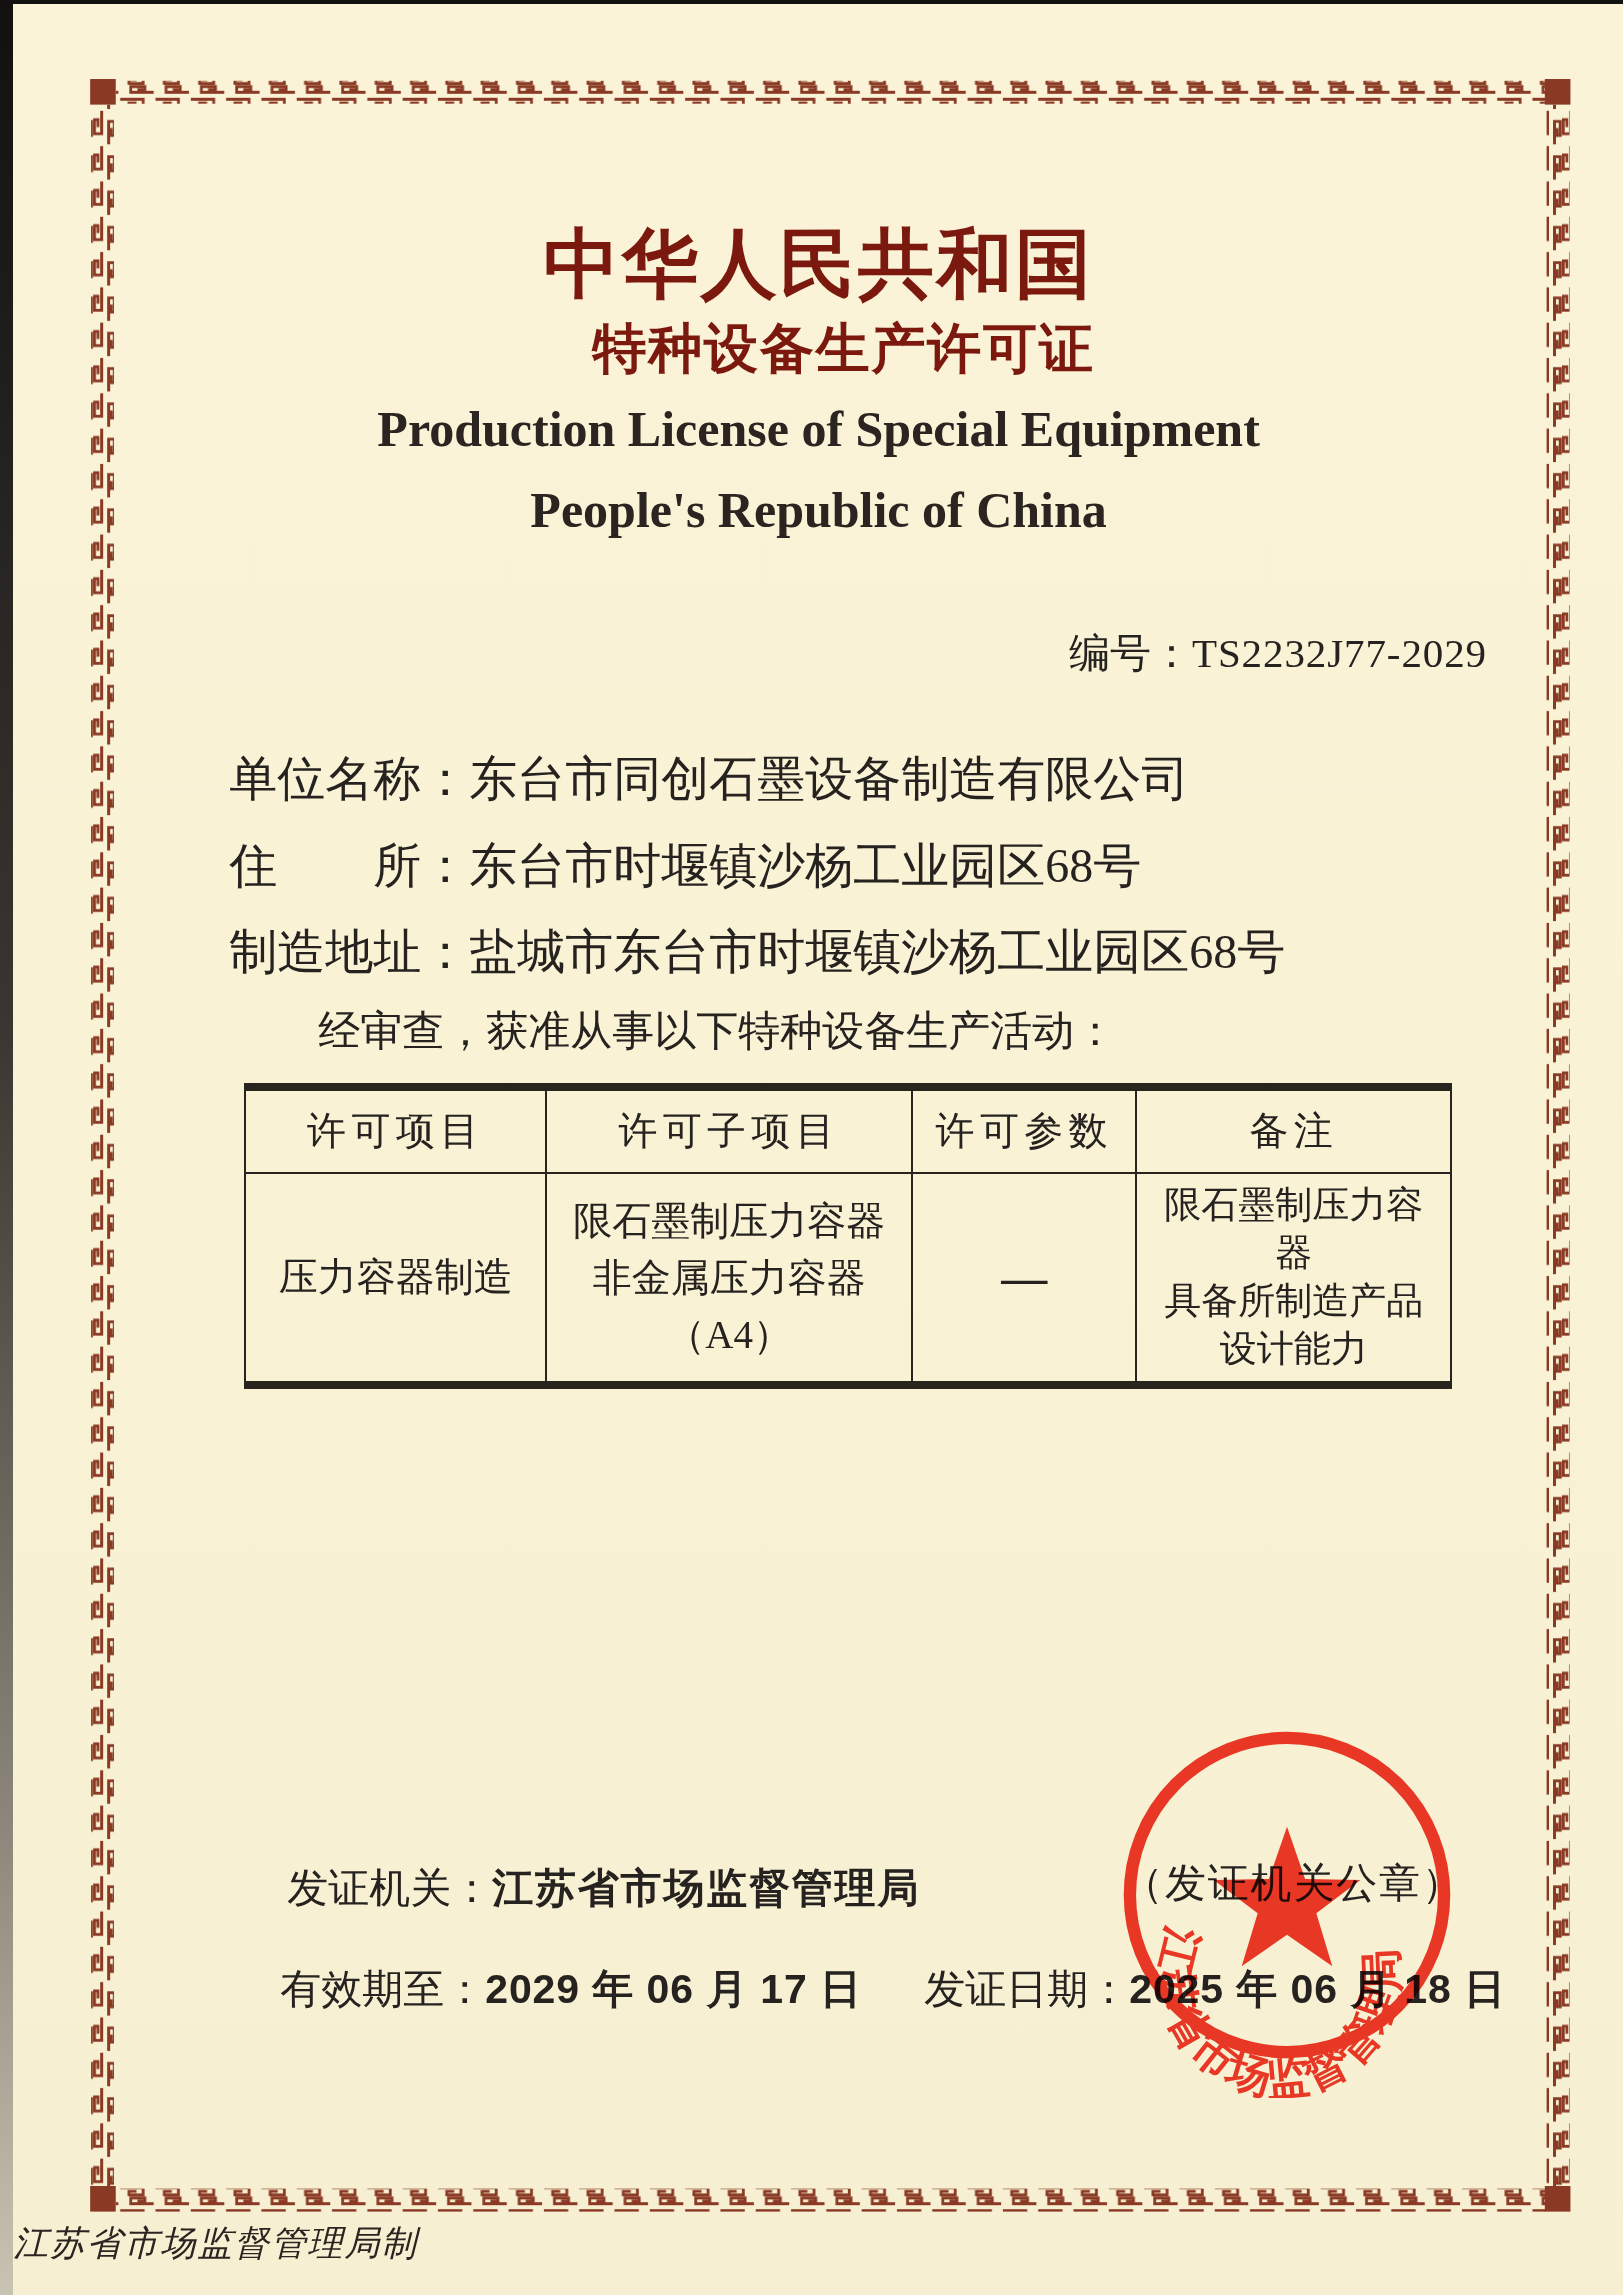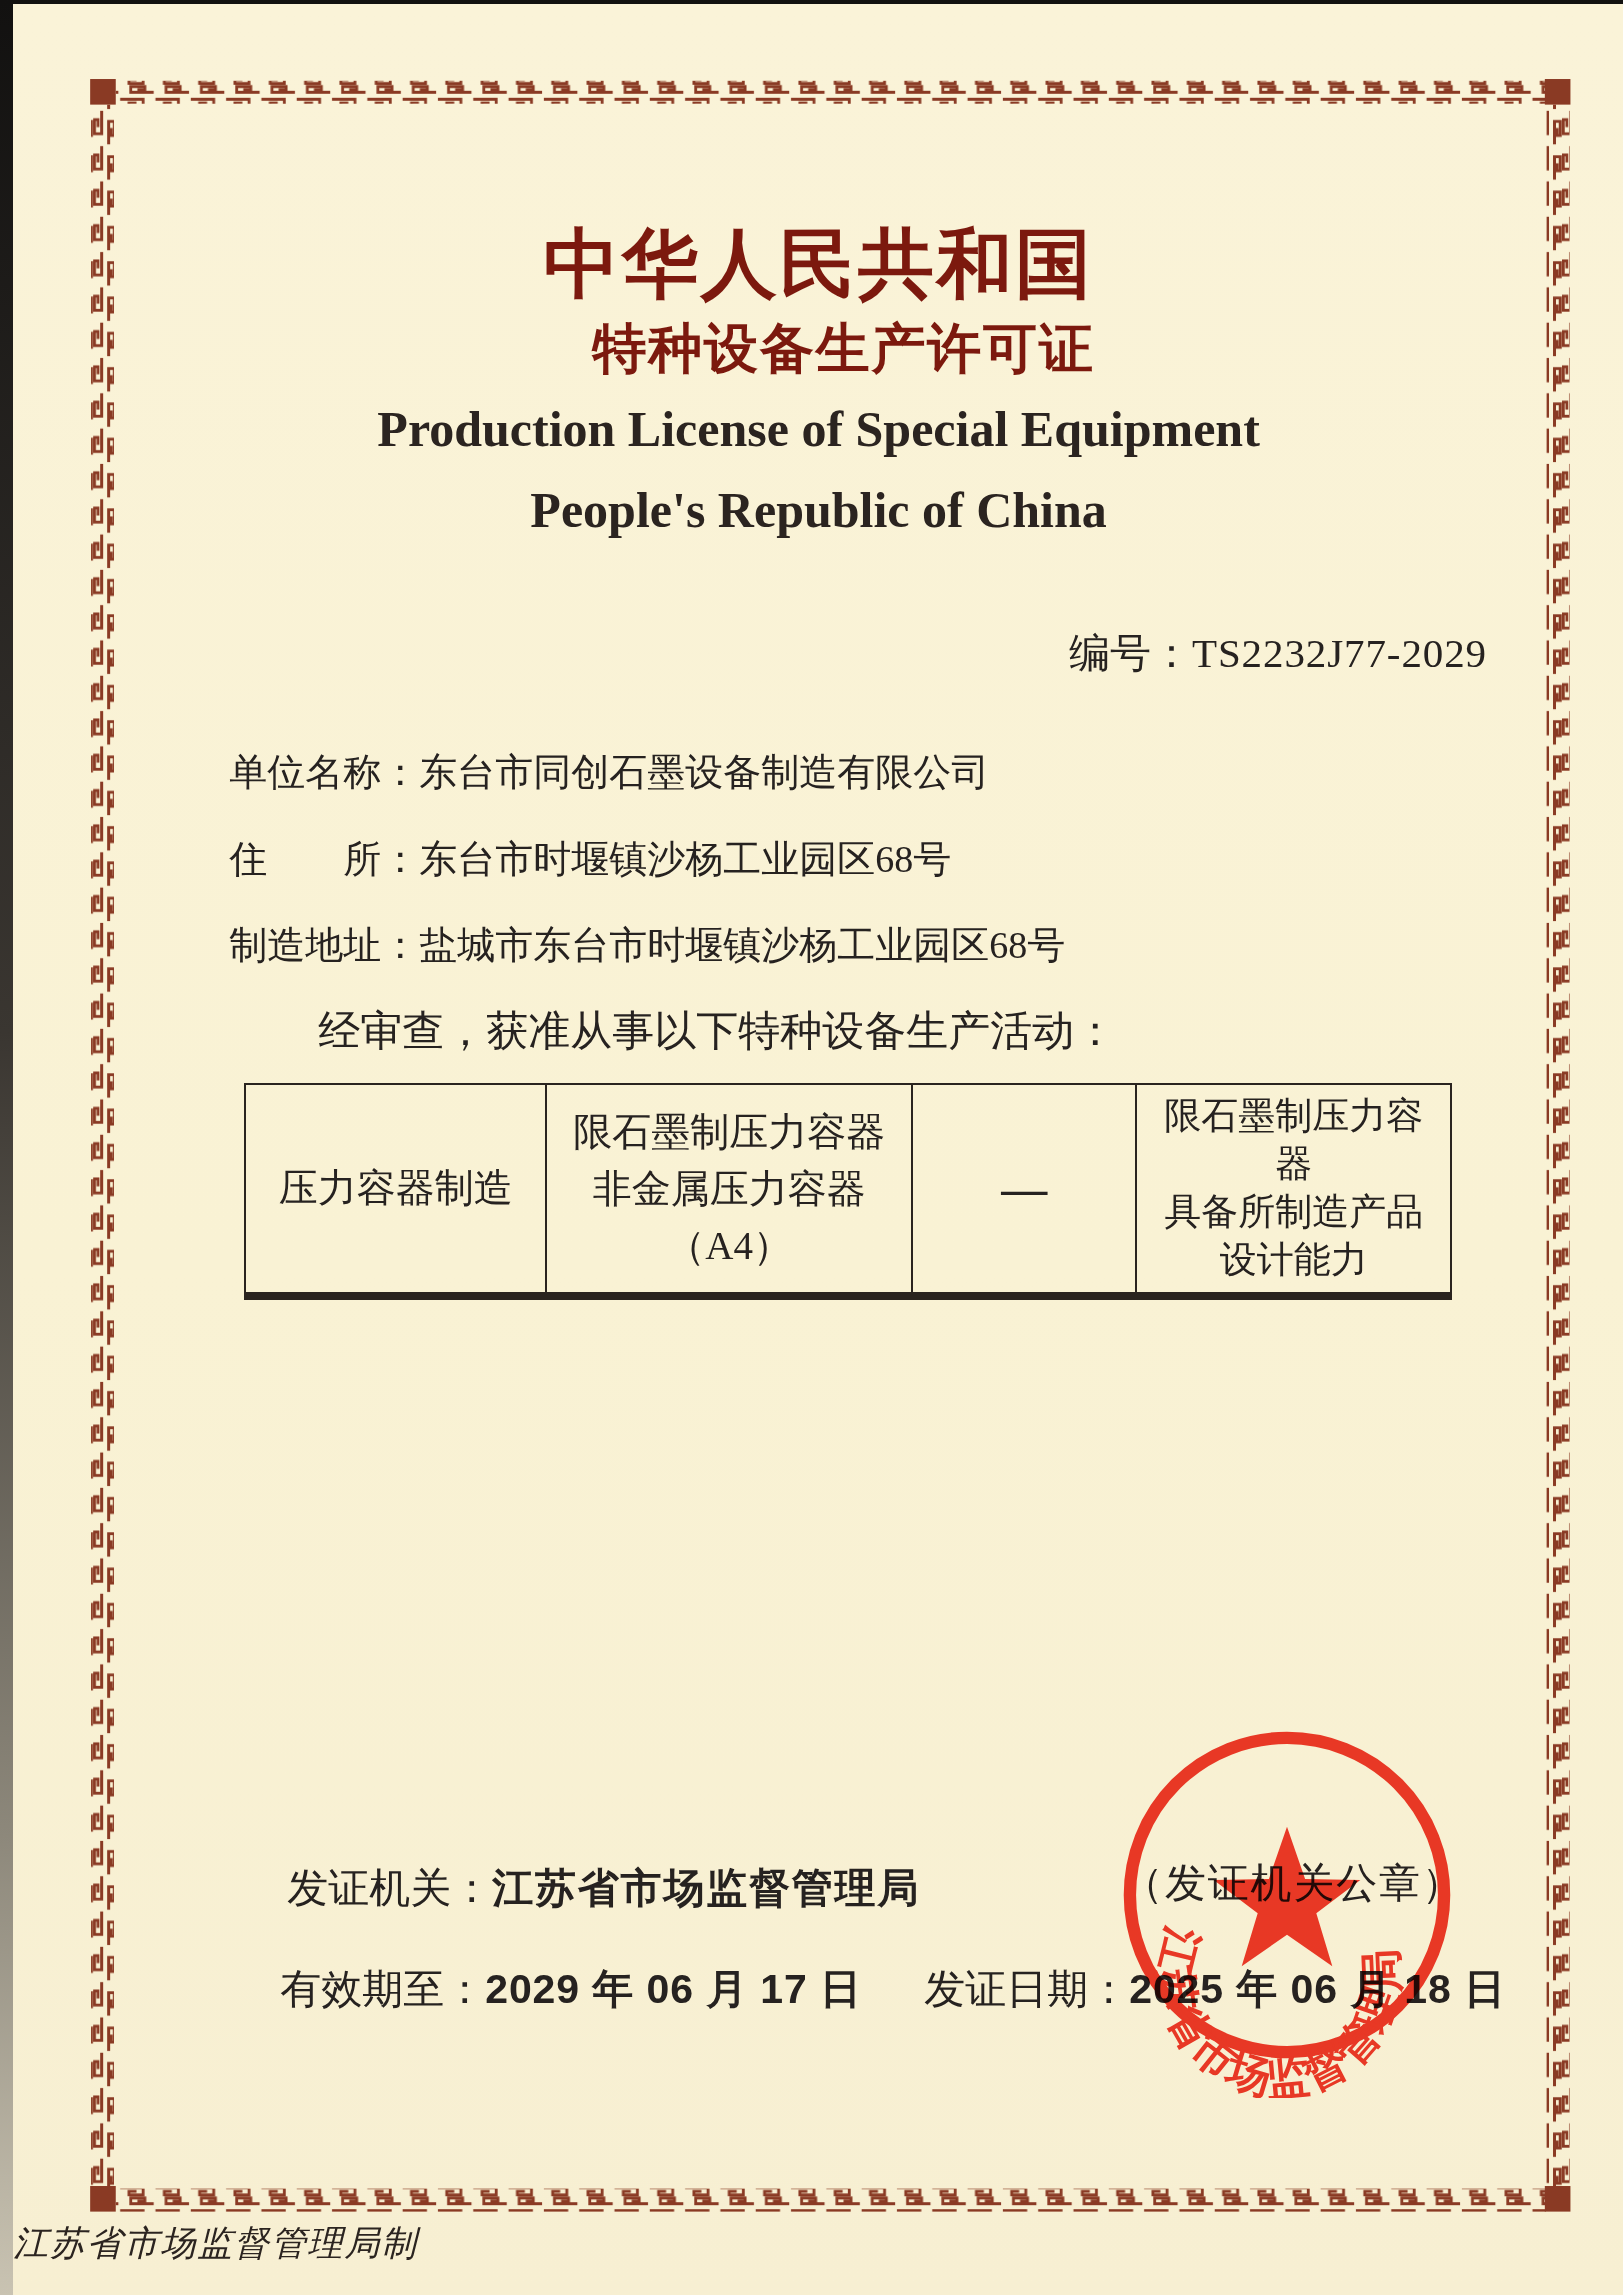--- a/index.html
+++ b/index.html
@@ -16,21 +16,21 @@
   .frame{position:absolute;left:0;top:0;}
   .abs{position:absolute;white-space:nowrap;text-align:center;}
   .title-cn{left:0;width:100%;text-align:center;font-weight:bold;color:#7c190e;}
   .title-cn1{top:210px;font-size:76px;letter-spacing:2.6px;}
   .title-cn2{top:309px;font-size:54px;letter-spacing:1.8px;padding-left:25px;}
   .title-en{left:0;width:100%;text-align:center;font-weight:bold;color:#2b2420;font-size:50px;}
   .title-en1{top:396px;}
   .title-en2{top:457px;margin-top:20px;}
   .license-row{top:622px;right:137px;font-size:41px;}
   .license-row .val{letter-spacing:0.9px;}
-  .field-row{left:216px;font-size:38px;}
+  .field-row{left:216px;font-size:48px;}
   .row-company{top:743px;}
   .row-address{top:830px;}
   .row-mfg{top:916px;}
   .approval-note{top:999px;left:305px;font-size:42px;}
   .cert-table{
     position:absolute;left:231px;top:1079px;width:1198px;
     border-collapse:collapse;table-layout:fixed;
     font-size:39px;color:#262220;text-align:center;
   }
   .cert-table td{border:2.6px solid #2a241f;vertical-align:middle;padding:0;}
@@ -92,20 +92,26 @@
   <div class="abs field-row row-address">
     <span>住　　所：</span><span>东台市时堰镇沙杨工业园区68号</span>
   </div>
   <div class="abs field-row row-mfg">
     <span>制造地址：</span><span>盐城市东台市时堰镇沙杨工业园区68号</span>
   </div>
   <div class="abs approval-note">经审查，获准从事以下特种设备生产活动：</div>
 
   <table class="cert-table">
     <tbody>
+        <tr class="hdr">
+      <td class="c1">许可项目</td>
+      <td class="c2">许可子项目</td>
+      <td class="c3">许可参数</td>
+      <td class="c4">备注</td>
+    </tr>
     <tr class="body">
       <td class="c1">压力容器制造</td>
       <td class="c2">
         <div class="cell-lines">
           <div>限石墨制压力容器</div>
           <div>非金属压力容器</div>
           <div>（A4）</div>
         </div>
       </td>
       <td class="c3 dash-cell">—</td>

